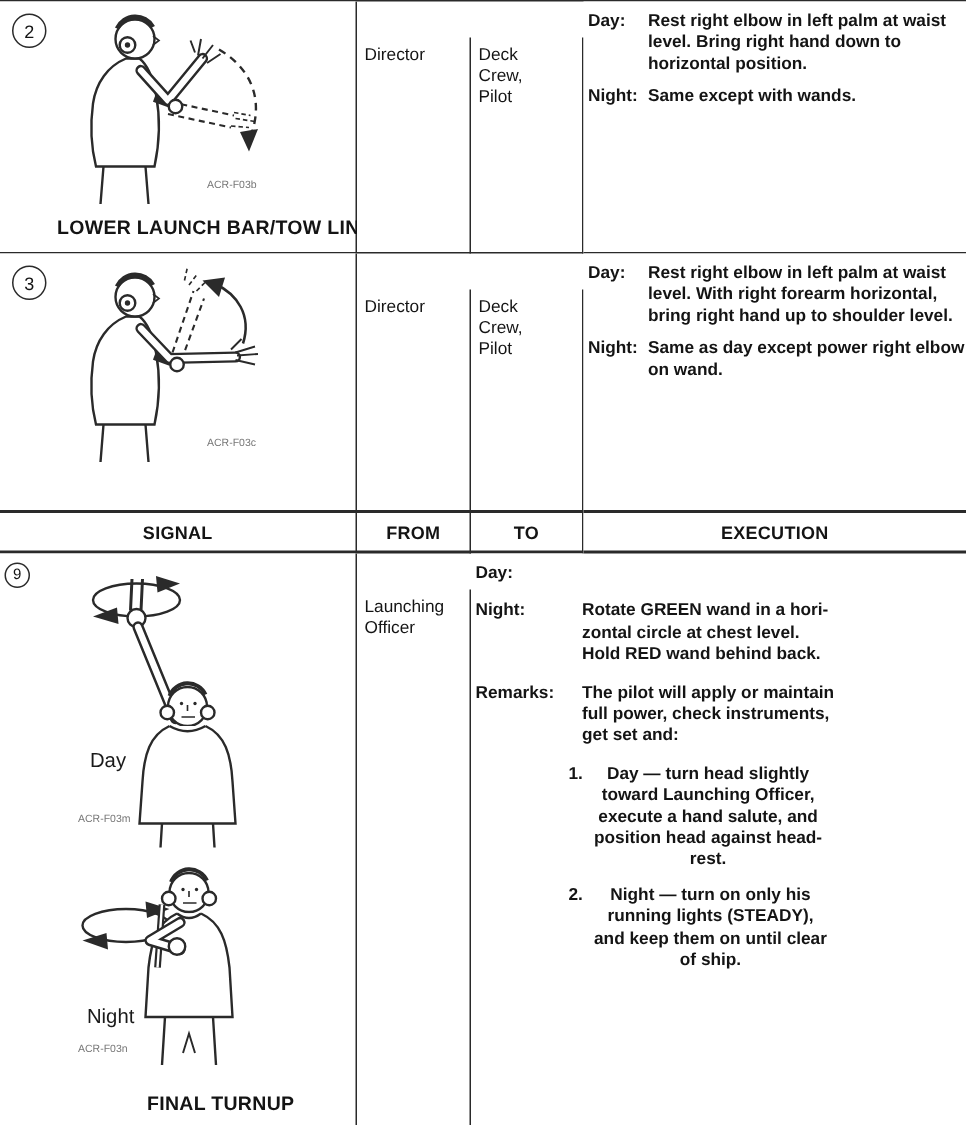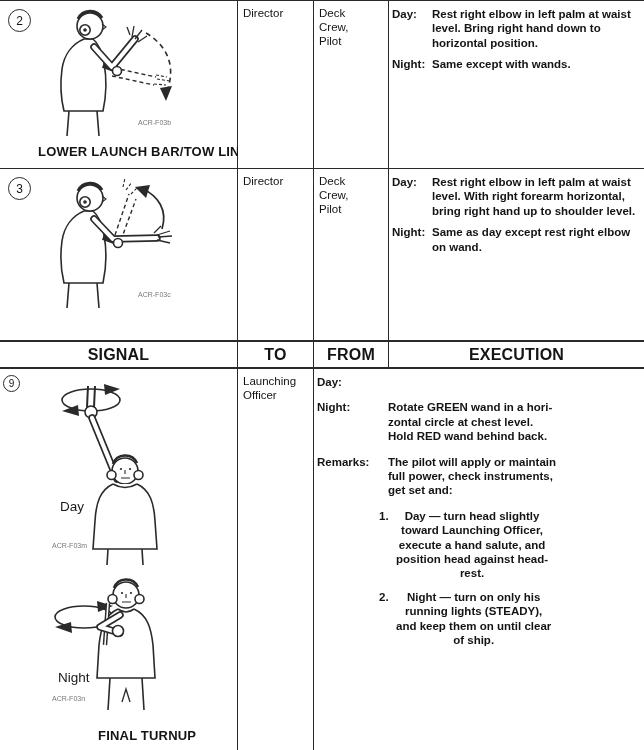--- a/index.html
+++ b/index.html
@@ -13,25 +13,25 @@
     grid-template-rows:168px 171px 29px 382px;
     width:644px;height:750px;
     border-top:1px solid #2a2a2a;
   }
   .cell{position:relative;box-sizing:border-box;border-right:1px solid #2a2a2a;background:#fff;}
   .cell.last{border-right:none;}
   .cell.rb{border-bottom:1px solid #2a2a2a;}
   .hcell{
     box-sizing:border-box;border-top:2px solid #2a2a2a;border-bottom:2px solid #2a2a2a;
     display:flex;align-items:center;justify-content:center;
-    font-weight:bold;font-size:16px;letter-spacing:.2px;background:#fff;
+    font-weight:bold;font-size:12px;letter-spacing:.2px;background:#fff;
     border-right:1px solid #2a2a2a;
   }
   .hcell.last{border-right:none;text-align:center;}
-  .fromto{padding:6px 3px 0 5px;font-size:11.5px;line-height:13.8px;}
+  .fromto{padding:6px 3px 0 5px;font-size:11.5px;line-height:13.8px;margin-top:24px;}
   .fromto .val{white-space:pre;}
   .exec{padding:6px 2px 0 3px;font-size:11.5px;line-height:14.4px;font-weight:bold;}
   .exec-item{display:flex;margin:0 0 7px 0;}
   .exec-item .lbl{flex:0 0 40px;}
   .exec-item.wide{margin:0 0 11px 0;}
   .exec-item.wide .lbl{flex:0 0 71px;}
   .exec-item .txt{white-space:pre;}
   .remark-item{display:flex;margin:9px 0 0 62px;}
   .remark-item .num{flex:0 0 17px;}
   .remark-item .txt{white-space:pre;text-align:center;}
@@ -140,33 +140,33 @@
     </div>
     <div class="cell exec last">
       <div class="exec-item">
         <span class="lbl">Day:</span>
         <span class="txt">Rest right elbow in left palm at waist
 level. With right forearm horizontal,
 bring right hand up to shoulder level.</span>
       </div>
       <div class="exec-item">
         <span class="lbl">Night:</span>
-        <span class="txt">Same as day except rest right elbow
+        <span class="txt">Same as day except power right elbow
 on wand.</span>
       </div>
     </div>
 
     <div class="hcell">
         <span>SIGNAL</span>
       </div>
     <div class="hcell">
+        <span>FROM</span>
+      </div>
+    <div class="hcell">
         <span>TO</span>
-      </div>
-    <div class="hcell">
-        <span>FROM</span>
       </div>
     <div class="hcell last">
         <span>EXECUTION</span>
       </div>
 
     <div class="cell">
       <span class="badge small">9</span>
 
       <svg class="fig" style="left:22px;top:2px" width="190" height="198" viewBox="0 0 190 198">
         <g stroke="#2a2a2a" fill="none" stroke-width="1.6">

